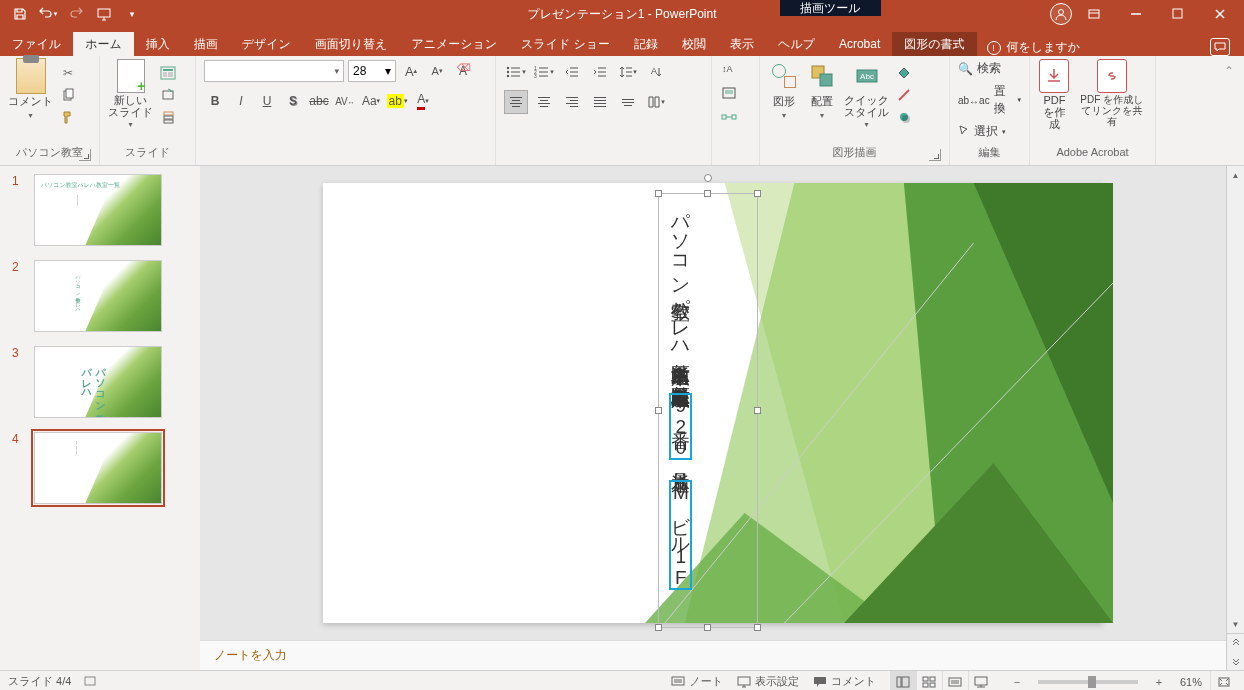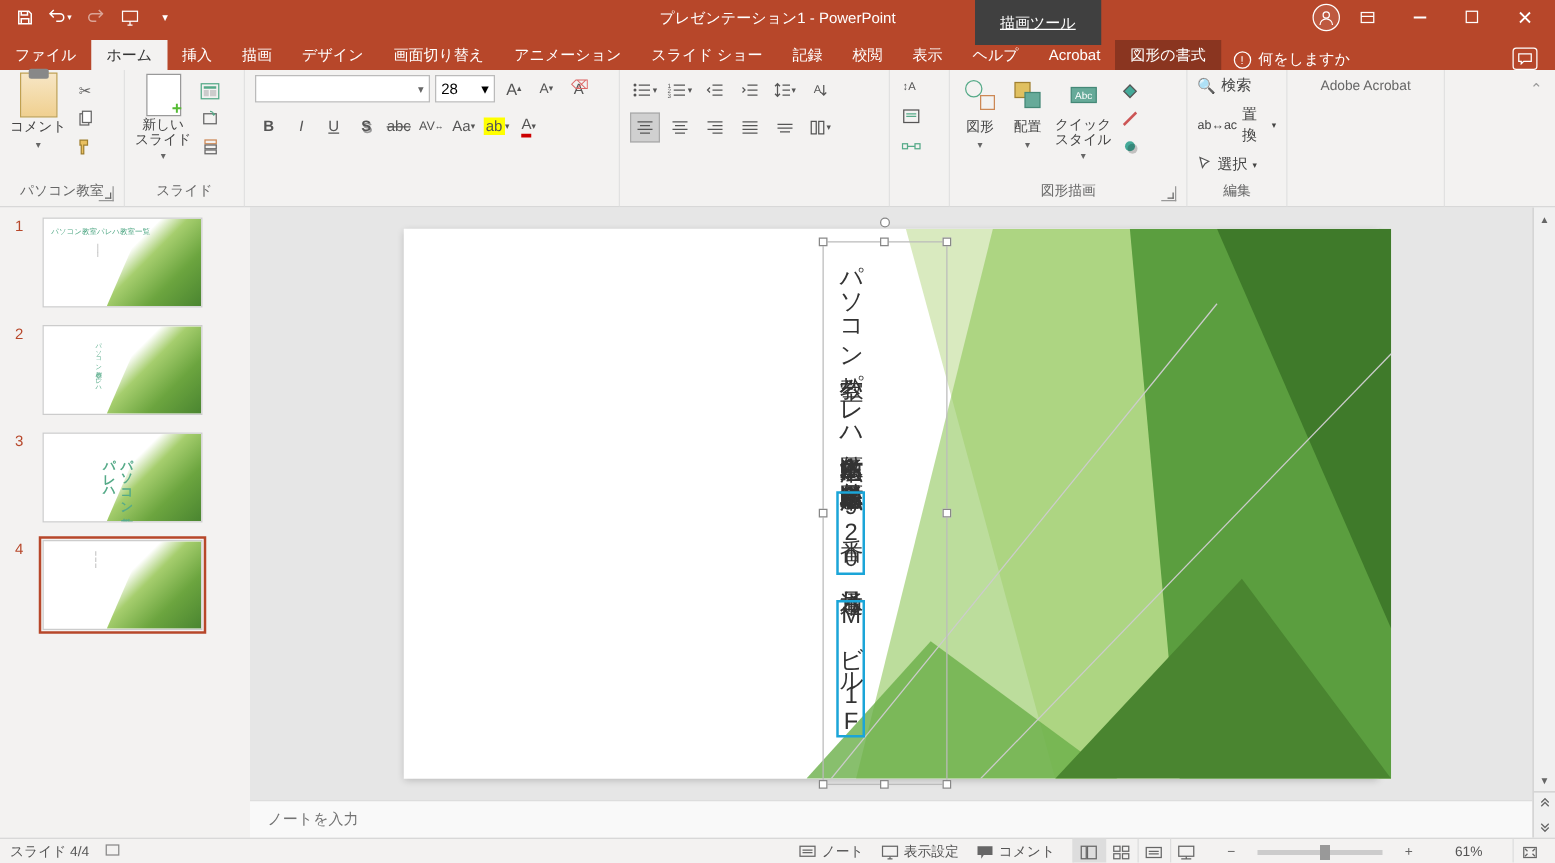--- a/index.html
+++ b/index.html
@@ -3,21 +3,21 @@
 <meta charset="utf-8">
 <style>
 * { margin: 0; padding: 0; box-sizing: border-box; font-family: "Yu Gothic UI", "Meiryo", sans-serif; }
 body { width: 1244px; height: 690px; background: #fff; overflow: hidden; font-size: 12px; }
 
 
 .title-bar { height: 28px; background: #b7472a; color: #fff; display: flex; align-items: center; position: relative; }
 .tb-left { display: flex; align-items: center; gap: 4px; padding-left: 8px; }
 .tb-btn { width: 24px; height: 24px; display: flex; align-items: center; justify-content: center; color: #fff; font-size: 12px; }
 .tb-title { position: absolute; left: 50%; transform: translateX(-50%); font-size: 12px; }
-.tb-tool { position: absolute; left: 780px; top: 0; background: #404040; padding: 0 20px; height: 36px; display: flex; align-items: center; font-size: 12px; text-decoration: underline; }
+.tb-tool { position: absolute; left: 780px; top: 0; background: #0f172a; padding: 0 20px; height: 16px; display: flex; align-items: center; font-size: 12px; }
 .tb-right { margin-left: auto; display: flex; align-items: center; gap: 2px; padding-right: 4px; }
 .avatar-circ { width: 22px; height: 22px; border: 1px solid #fff; border-radius: 50%; display: flex; align-items: center; justify-content: center; background: rgba(255,255,255,0.1); }
 .win-btn { width: 40px; height: 28px; display: flex; align-items: center; justify-content: center; color: #fff; }
 
 
 .ribbon-tabs { height: 28px; background: #b7472a; display: flex; align-items: flex-end; color: #fff; font-size: 12px; }
 .rtab { padding: 0 12px; height: 24px; display: flex; align-items: center; }
 .rtab.active { background: #f3f2f1; color: #333; }
 .rtab.context { background: #8a3520; color: #fff; }
 .tell-me { display: flex; align-items: center; gap: 6px; margin-left: 10px; }
@@ -73,21 +73,21 @@
 .handle.ml { left: -4px; top: 50%; margin-top: -4px; } .handle.mr { right: -4px; top: 50%; margin-top: -4px; }
 .handle.tm { left: 50%; top: -4px; margin-left: -4px; } .handle.bm { left: 50%; bottom: -4px; margin-left: -4px; }
 .rot-handle { position: absolute; left: 50%; top: -20px; width: 8px; height: 8px; background: #fff; border: 1px solid #888; border-radius: 50%; margin-left:-4px; }
 .vtxt { writing-mode: vertical-rl; text-orientation: upright; font-size: 19px; color: #333; line-height: 1.6; padding: 6px 6px; height: 100%; display: flex; }
 .hl-num { outline: 2px solid #1ba5d8; outline-offset: -1px; padding: 1px 0; }
 
 .vscroll { width: 18px; border-left: 1px solid #ccc; background: #f0f0f0; display: flex; flex-direction: column; }
 .sbtn { height: 18px; display: flex; align-items: center; justify-content: center; color: #666; font-size: 8px; }
 .strack { flex: 1; }
 
-.notes-bar { height: 30px; background: #f9f9f9; border-top: 1px solid #ddd; display: flex; align-items: center; padding-left: 14px; color: #737373; font-size: 12px; }
+.notes-bar { height: 30px; background: #f9f9f9; border-top: 1px solid #ddd; display: flex; align-items: center; padding-left: 14px; color: #a16207; font-size: 12px; }
 
 
 .status-bar { height: 22px; background: #f3f2f1; border-top: 1px solid #d0d0d0; display: flex; align-items: center; font-size: 11px; color: #555; padding: 0 8px; }
 .status-bar .sp { flex: 1; }
 .status-item { display: flex; align-items: center; gap: 4px; margin-right: 14px; }
 .view-btn { width: 26px; height: 22px; display: flex; align-items: center; justify-content: center; color: #666; border-left: 1px solid #ddd; }
 .view-btn.active { background: #ddd; }
 .zoom-slider { width: 100px; height: 4px; background: #ccc; position: relative; margin: 0 8px; }
 .zoom-thumb { position: absolute; left: 50%; top: -4px; width: 8px; height: 12px; background: #999; }
 
@@ -492,20 +492,46 @@
           <span>選択</span>
           <span style="font-size:7px">▾</span>
         </div>
     </div>
     <div class="grp-label-row">
         <span>編集</span>
       </div>
   </div>
 
   <div class="grp" style="width:126px">
+    <div class="grp-body">
+      <div class="vbtn">
+        <div class="ic">
+            <div class="pdf-ic">
+              <svg viewBox="0 0 18 18">
+                <path d="M9 2v8M5 7l4 4 4-4" fill="none" stroke="#c55" stroke-width="1.5"></path>
+                <path d="M3 14h12" stroke="#c55" stroke-width="1.5"></path>
+              </svg>
+            </div>
+          </div>
+        <span style="white-space:pre-line;text-align:center;line-height:1.1">PDF
+を作成</span>
+      </div>
+      <div class="vbtn">
+        <div class="ic">
+            <div class="pdf-ic">
+              <svg viewBox="0 0 18 18">
+                <path d="M6 9a3 3 0 0 1 3-3h1M12 9a3 3 0 0 1-3 3H8" fill="none" stroke="#c55" stroke-width="1.5"></path>
+                <path d="M7 9h4" stroke="#c55" stroke-width="1.5"></path>
+              </svg>
+            </div>
+          </div>
+        <span style="white-space:pre-line;text-align:center;line-height:1.1;font-size:10px">PDF を作成し
+てリンクを共有</span>
+      </div>
+    </div>
     <div class="grp-label-row">
         <span>Adobe Acrobat</span>
       </div>
   </div>
 
 
   <div style="margin-left:auto;display:flex;align-items:flex-start;padding:6px">
       <div class="mini-ic" style="color:#999">⌃</div>
     </div>
 </div>
@@ -652,20 +678,20 @@
         <rect x="1" y="1" width="12" height="8" fill="none" stroke="#666"></rect>
         <path d="M3 11h8M7 9v2" stroke="#666"></path>
       </svg>
     </div>
   <div style="width:10px"></div>
   <div class="view-btn" style="border:none">−</div>
   <div class="zoom-slider">
       <div class="zoom-thumb"></div>
     </div>
   <div class="view-btn" style="border:none">+</div>
-  <span style="margin:0 24px">61%</span>
+  <span style="margin:0 8px">61%</span>
   <div class="view-btn">
       <svg width="14" height="12" viewBox="0 0 14 12">
         <rect x="2" y="2" width="10" height="8" fill="none" stroke="#666"></rect>
         <path d="M5 5l-2-2M9 5l2-2M5 7l-2 2M9 7l2 2" stroke="#666"></path>
       </svg>
     </div>
 </div>
 
 </body></html>

